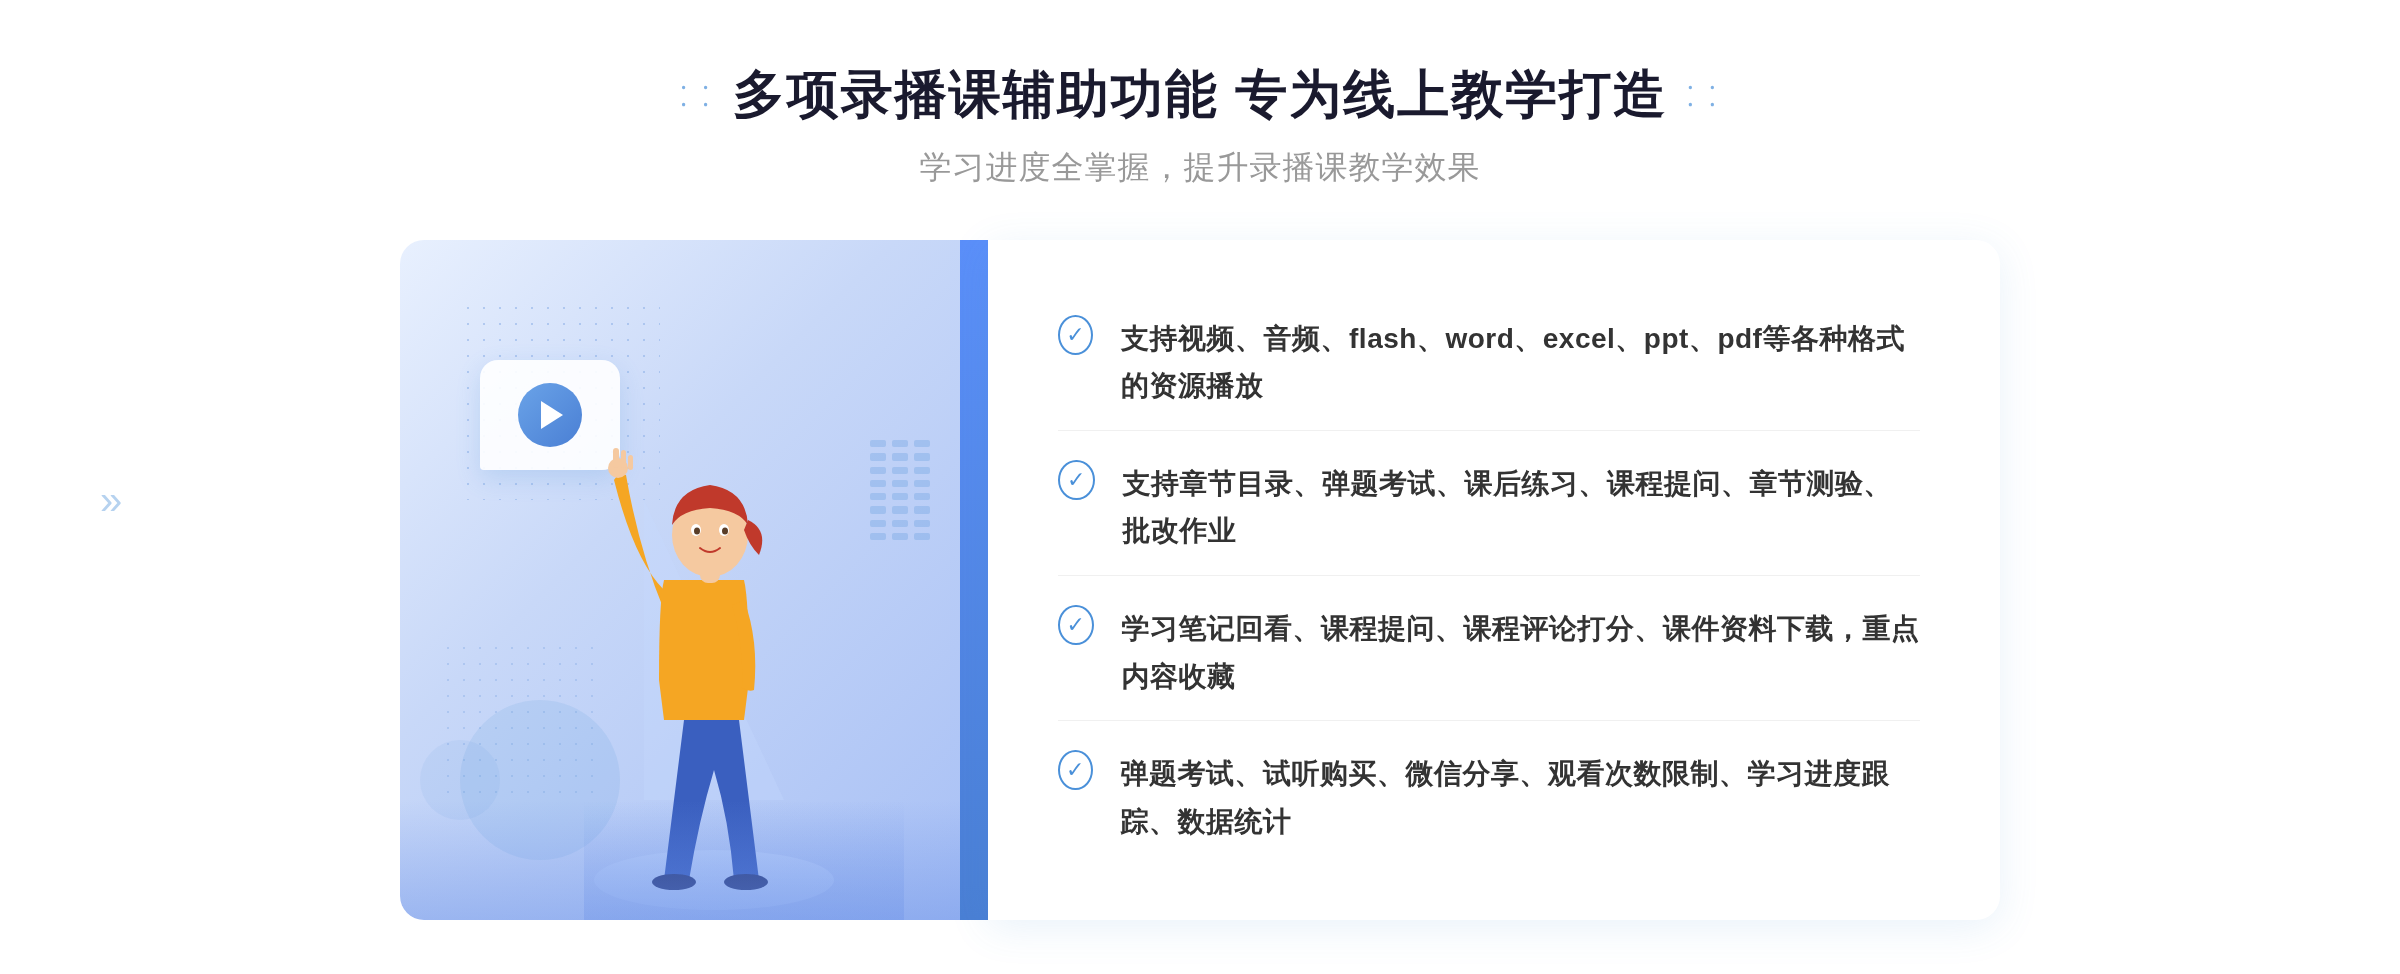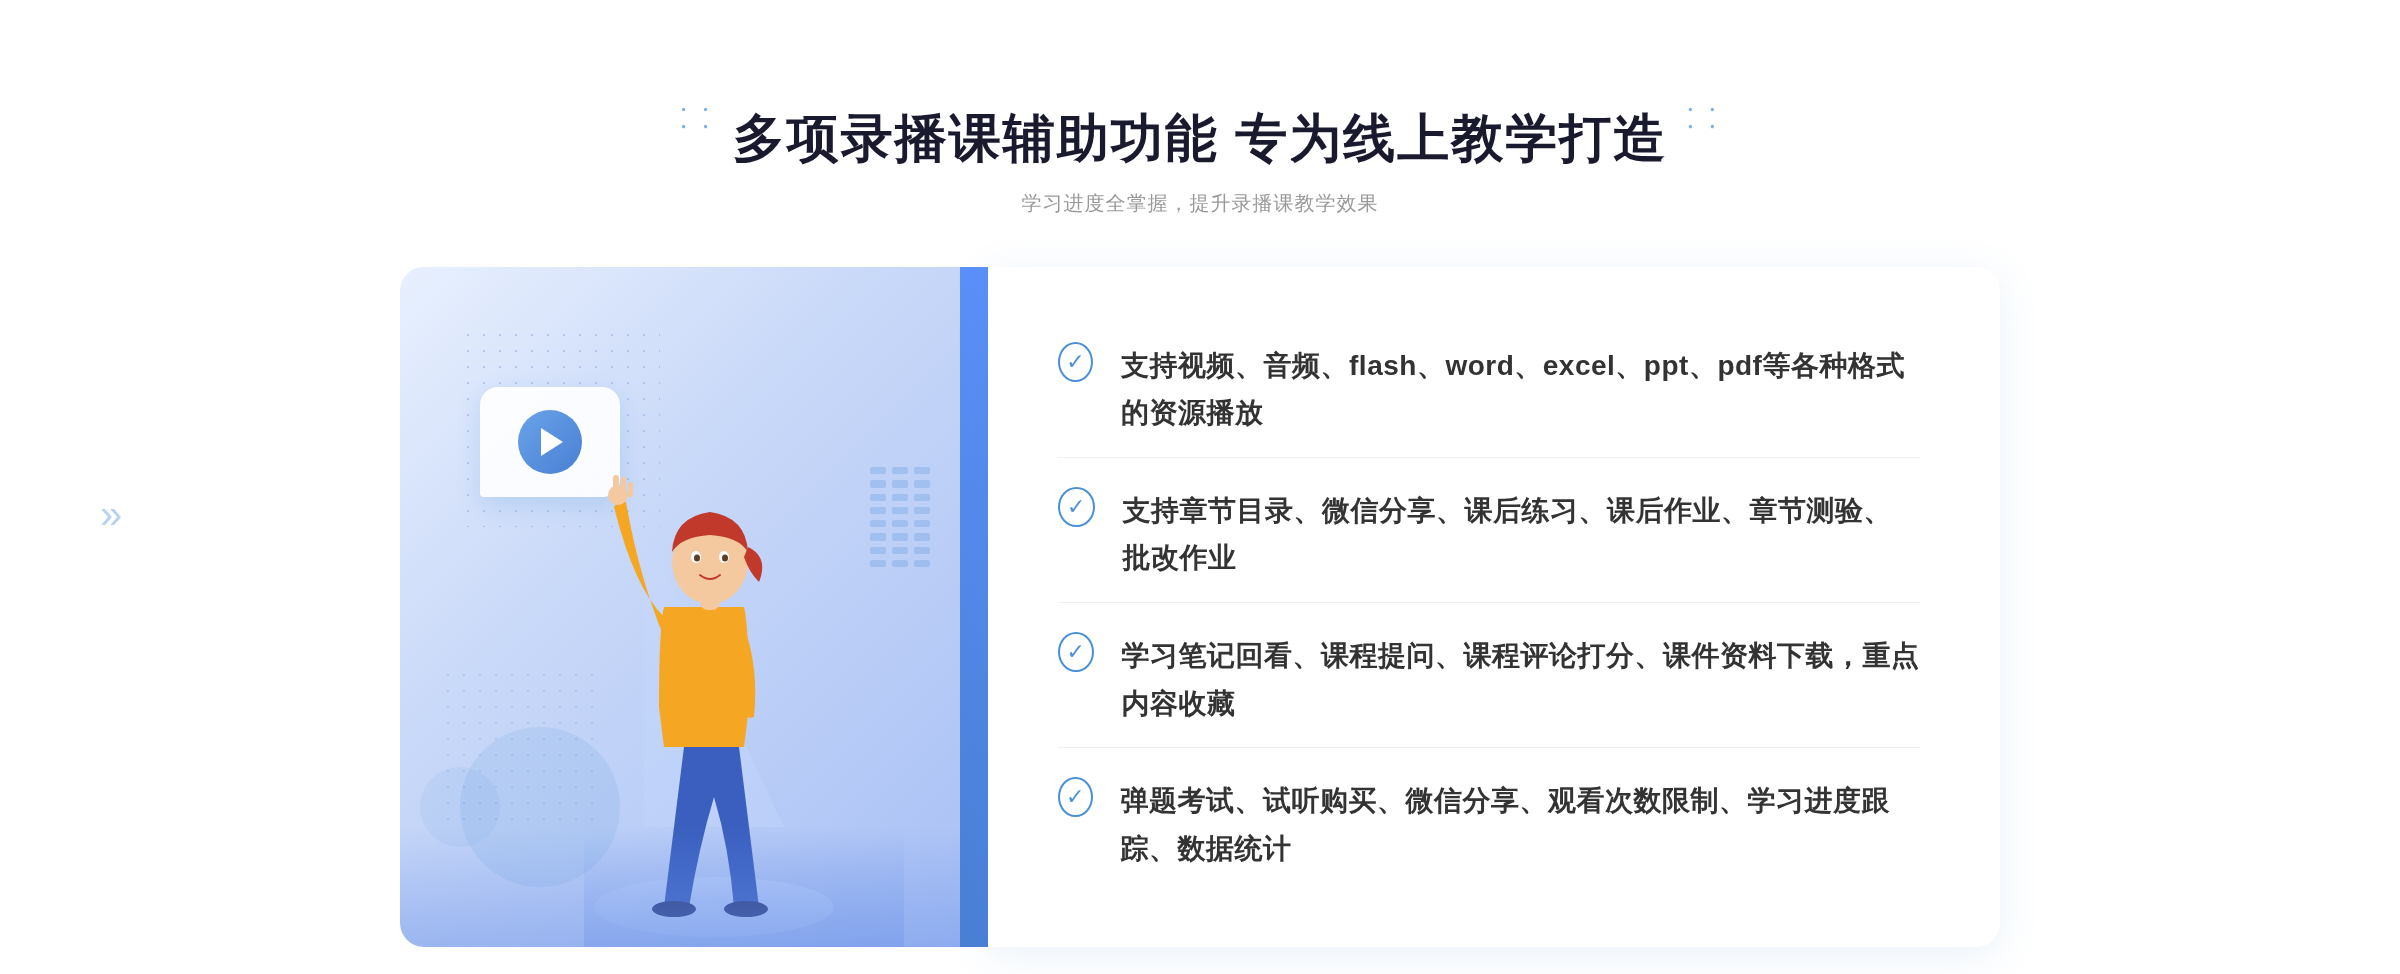--- a/index.html
+++ b/index.html
@@ -45,25 +45,24 @@
       font-size: 28px;
       letter-spacing: 4px;
       opacity: 0.7;
     }
 
     .main-title {
       font-size: 52px;
       font-weight: 700;
       color: #1a1a2e;
       letter-spacing: 2px;
-      margin-top: 44px;
     }
 
     .sub-title {
-      font-size: 20px;
+      font-size: 32px;
       color: #999;
       letter-spacing: 1px;
     }
 
     
     .content-area {
       display: flex;
       width: 1600px;
       gap: 0;
       align-items: stretch;
@@ -396,21 +395,21 @@
         <div class="check-circle">
           <span class="check-mark">✓</span>
         </div>
         <p class="feature-text">支持视频、音频、flash、word、excel、ppt、pdf等各种格式的资源播放</p>
       </div>
 
       <div class="feature-item">
         <div class="check-circle">
           <span class="check-mark">✓</span>
         </div>
-        <p class="feature-text">支持章节目录、微信分享、课后练习、课后作业、章节测验、批改作业</p>
+        <p class="feature-text">支持章节目录、弹题考试、课后练习、课程提问、章节测验、批改作业</p>
       </div>
 
       <div class="feature-item">
         <div class="check-circle">
           <span class="check-mark">✓</span>
         </div>
         <p class="feature-text">学习笔记回看、课程提问、课程评论打分、课件资料下载，重点内容收藏</p>
       </div>
 
       <div class="feature-item">

